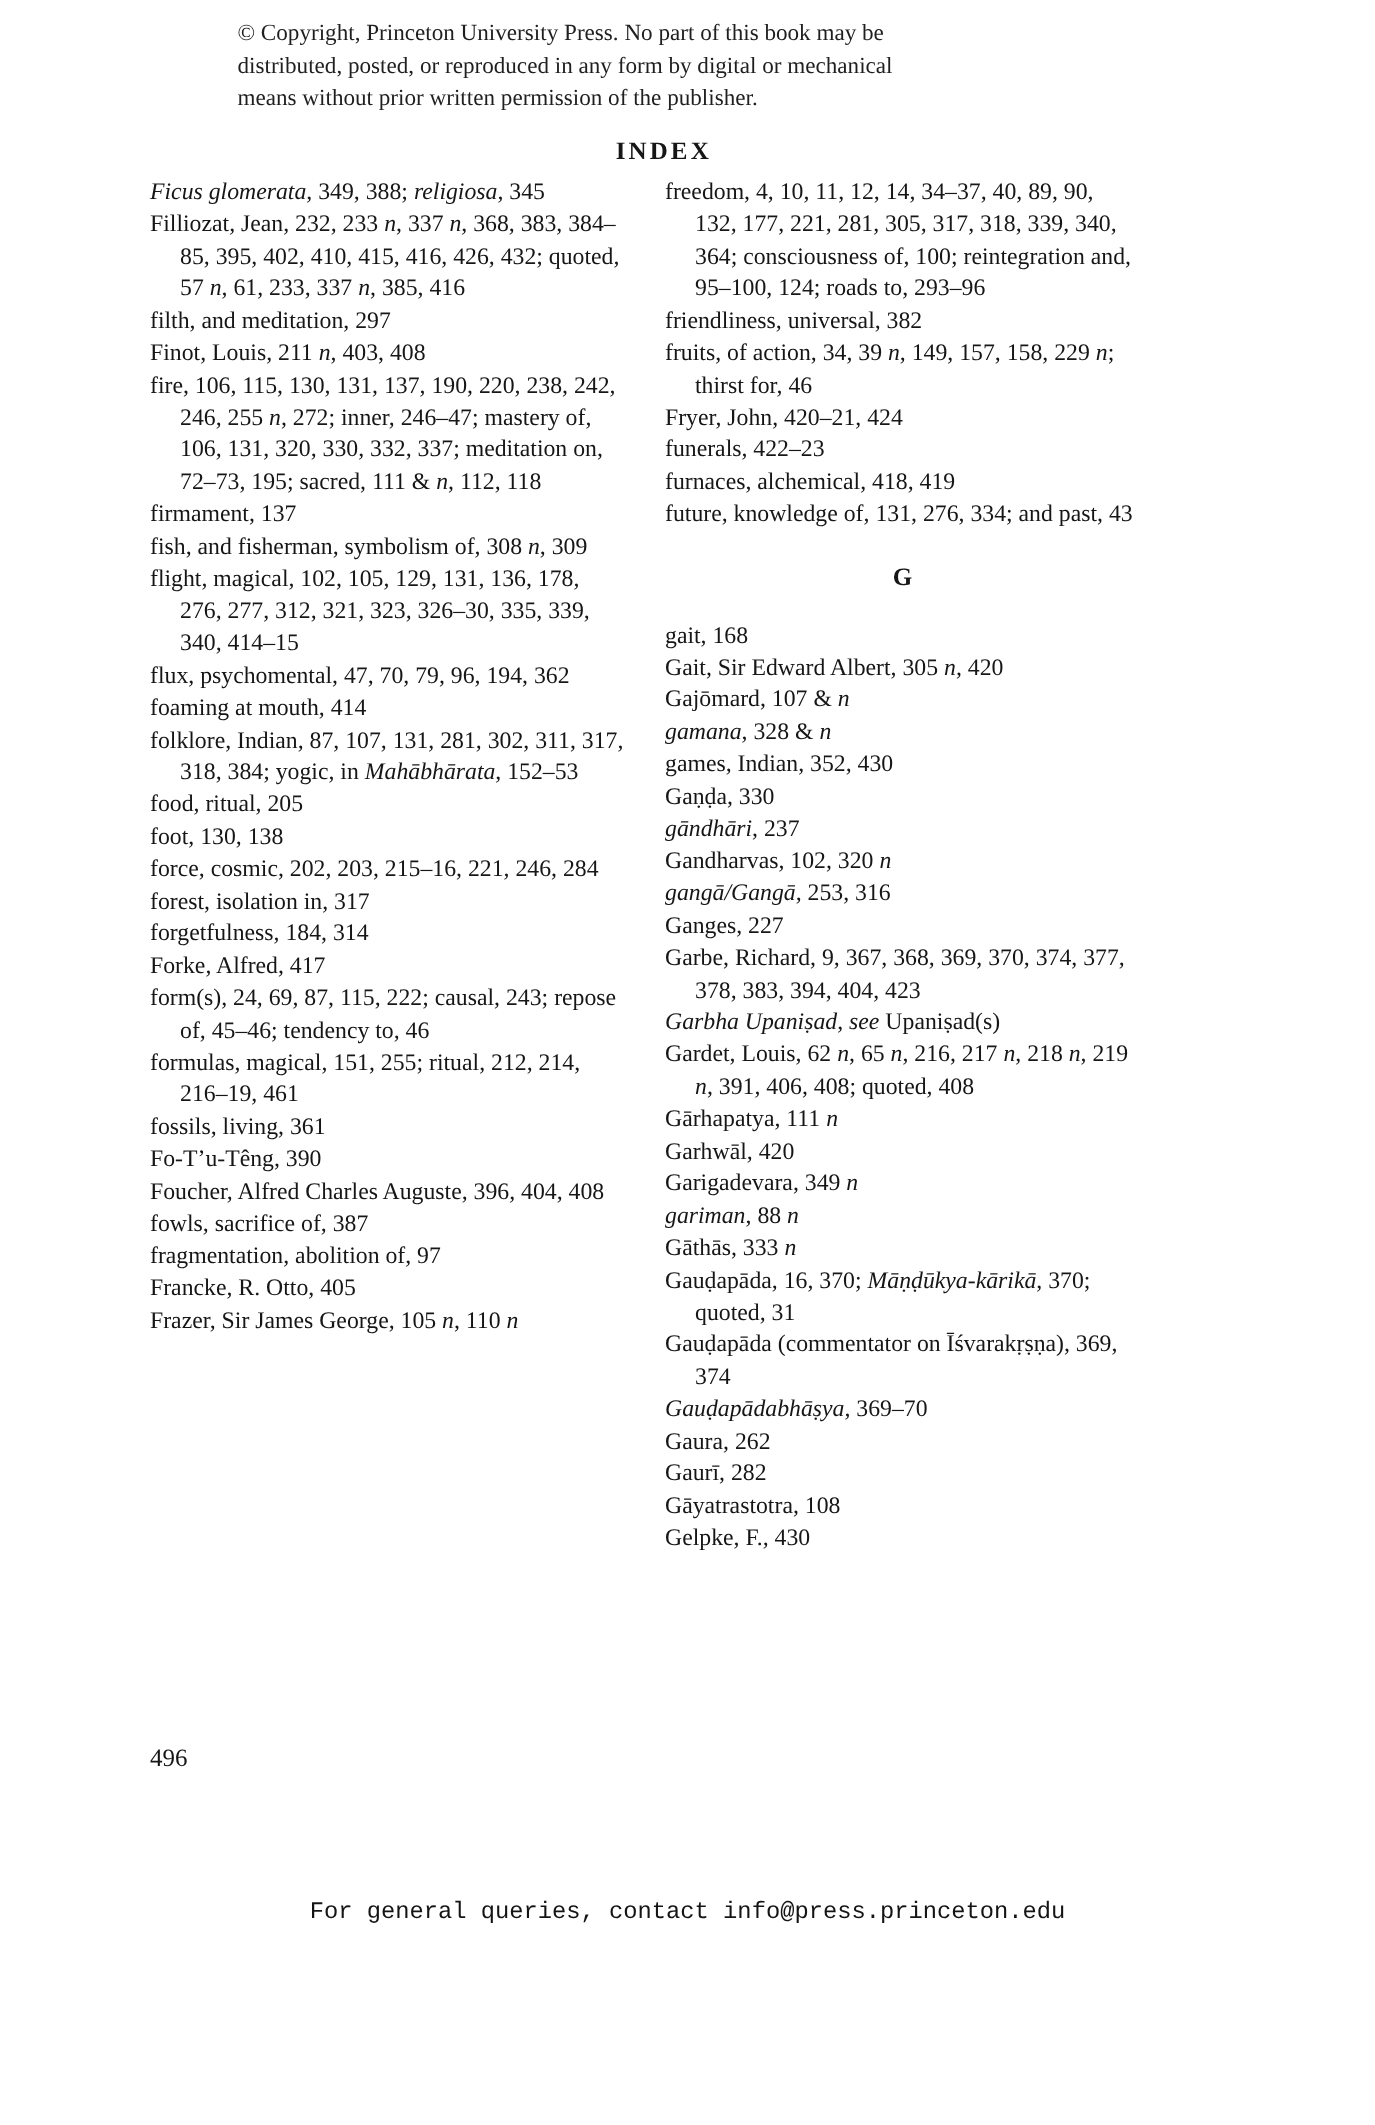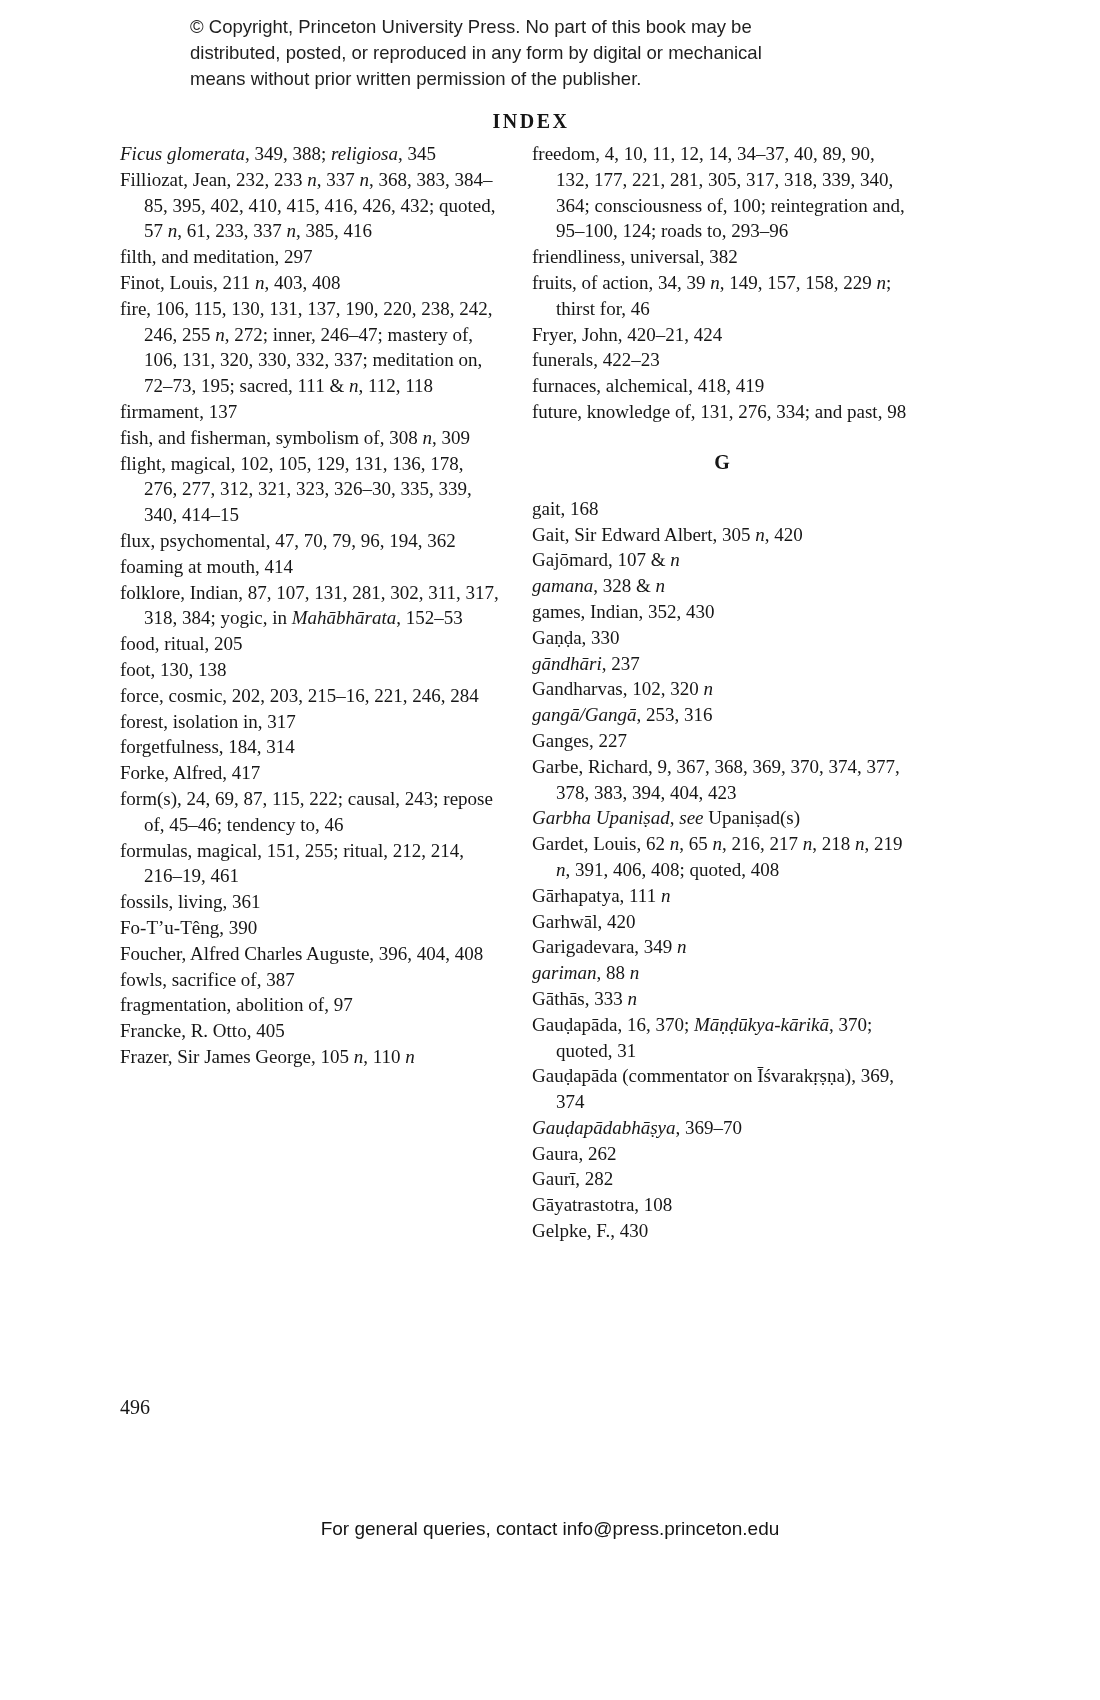--- a/index.html
+++ b/index.html
@@ -11,21 +11,21 @@
     background: #ffffff;
     font-family: "Liberation Serif", "DejaVu Serif", serif;
     color: #161616;
     overflow: hidden;
   }
   .copyright {
     position: absolute;
     top: 14px;
     left: 190px;
     width: 670px;
-    font-family: Liberation Sans, sans-serif;
+    font-family: Liberation Serif, serif;
     font-size: 18.5px;
     line-height: 26px;
     color: #1f1f1f;
   }
   .index-title {
     position: absolute;
     top: 94px;
     left: 120px;
     width: 790px;
     margin: 16px;
@@ -68,21 +68,21 @@
     text-align: left;
     font-size: 20px;
     color: #161616;
   }
   .footer {
     position: absolute;
     top: 1518px;
     left: 0;
     width: 100%;
     text-align: center;
-    font-family: Liberation Sans, sans-serif;
+    font-family: Liberation Mono, monospace;
     font-size: 19px;
     color: #141414;
   }
 </style>
 </head>
 <body>
 
 <div class="page">
 
   <div class="copyright">
@@ -123,21 +123,21 @@
         <p class="entry">Frazer, Sir James George, 105 <i>n</i>, 110 <i>n</i></p>
       </div>
     <div class="col">
       <div id="col-right-top">
           <p class="entry">freedom, 4, 10, 11, 12, 14, 34–37, 40, 89, 90, 132, 177, 221, 281, 305, 317, 318, 339, 340, 364; consciousness of, 100; reintegration and, 95–100, 124; roads to, 293–96</p>
           <p class="entry">friendliness, universal, 382</p>
           <p class="entry">fruits, of action, 34, 39 <i>n</i>, 149, 157, 158, 229 <i>n</i>; thirst for, 46</p>
           <p class="entry">Fryer, John, 420–21, 424</p>
           <p class="entry">funerals, 422–23</p>
           <p class="entry">furnaces, alchemical, 418, 419</p>
-          <p class="entry">future, knowledge of, 131, 276, 334; and past, 98</p>
+          <p class="entry">future, knowledge of, 131, 276, 334; and past, 43</p>
         </div>
       <h2 class="section-heading">G</h2>
       <div id="col-right-bottom">
           <p class="entry">gait, 168</p>
           <p class="entry">Gait, Sir Edward Albert, 305 <i>n</i>, 420</p>
           <p class="entry">Gajōmard, 107 &amp; <i>n</i></p>
           <p class="entry"><i>gamana</i>, 328 &amp; <i>n</i></p>
           <p class="entry">games, Indian, 352, 430</p>
           <p class="entry">Gaṇḍa, 330</p>
           <p class="entry"><i>gāndhāri</i>, 237</p>

